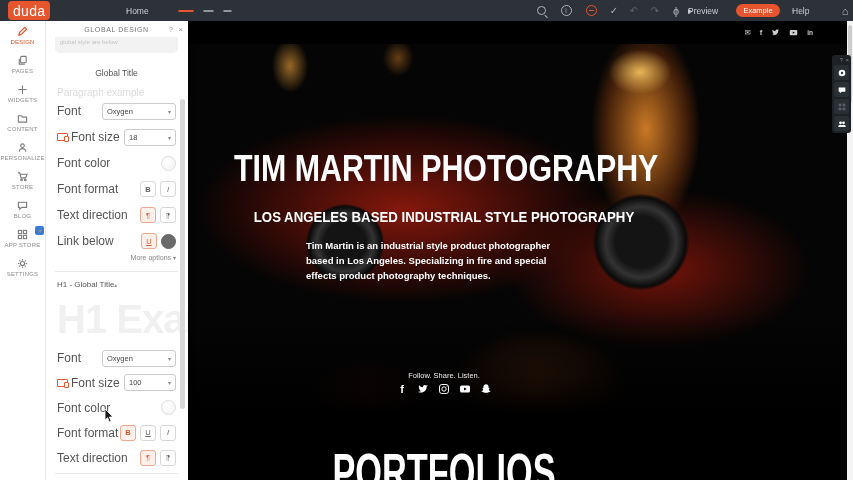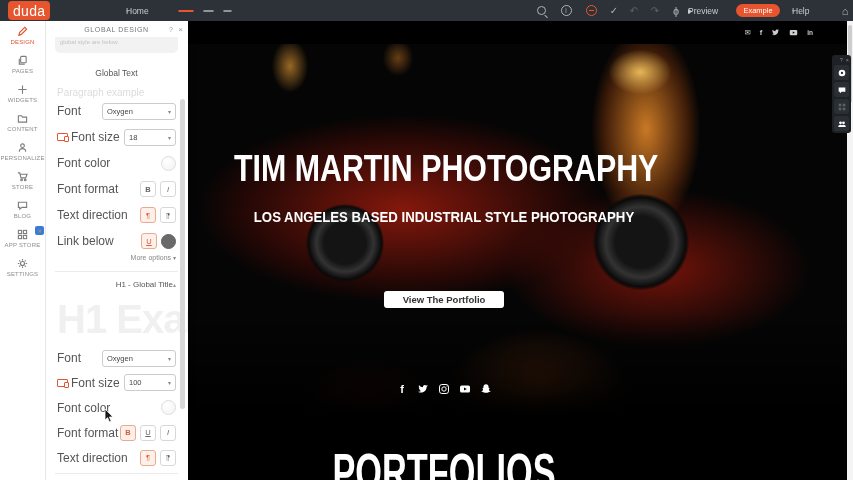--- a/index.html
+++ b/index.html
@@ -81,21 +81,21 @@
   .bgroup{display:flex;align-items:center;gap:4px;}
   .fbtn{width:14px;height:14px;border:1px solid #d8d8d8;border-radius:3px;background:#fff;display:flex;
       align-items:center;justify-content:center;font-size:7.5px;color:#666;cursor:pointer;}
   .fbtn.b{font-weight:bold;}
   .fbtn.i{font-style:italic;}
   .fbtn.u{text-decoration:underline;}
   .fbtn.active{border-color:#eba98e;background:#fdf0ea;color:#d85b2d;}
   .more{ text-align:right;font-size:7px;color:#888;height:14px;margin:0 12px;cursor:pointer;}
   .more .ch{font-size:6px;}
   .divider{border-top:1px solid #ebebeb;margin:3px 10px 0;}
-  .h1row{height:24px;margin:0 12px;display:flex;align-items:center;justify-content:flex-end;}
+  .h1row{height:24px;margin:0 12px;display:flex;align-items:center;justify-content:flex-start;}
   .h1row .lbl{font-size:8px;color:#555;}
   .h1row .ch{font-size:6px;color:#999;cursor:pointer;}
   .sample-h1{font-size:40px;font-weight:bold;color:#f0f0f0;white-space:nowrap;overflow:hidden;
       height:48px;line-height:46px;margin-left:12px;letter-spacing:-1px;}
   .pscroll{position:absolute;top:0;right:3px;width:5px;bottom:0;}
   .pscroll .thumb{position:absolute;top:78px;width:5px;height:310px;background:#d7d7d7;border-radius:3px;}
 
   
   .preview{position:absolute;top:21px;left:188px;right:0;bottom:0;background:#000;overflow:hidden;z-index:10;}
   .snav{position:absolute;top:0;left:0;right:0;height:23px;background:#0d0d0d;display:flex;
@@ -277,21 +277,21 @@
 <div class="panel">
   <div class="panel-h">
     <span class="t">GLOBAL DESIGN</span>
     <span class="q">?</span>
     <span class="x">×</span>
   </div>
   <div class="notebox">
     <span>global style are below.</span>
   </div>
 
-  <div class="sec-head">Global Text</div>
+  <div class="sec-head">Global Title</div>
   <div class="sample-p">Paragraph example</div>
 
   <div class="rows">
     <div class="row">
       <span class="lbl">Font</span>
       <div class="dd">
         <span>Oxygen</span>
         <span class="ch">▾</span>
       </div>
     </div>
@@ -413,23 +413,22 @@
       </span>
     <span class="sic" style="font-weight:bold;font-size:6.5px;">in</span>
   </div>
 
   <div class="hero">
     <div class="wheel w1"></div>
     <div class="wheel w2"></div>
     <div class="hero-fade"></div>
     <div class="hero-title">TIM MARTIN PHOTOGRAPHY</div>
     <div class="hero-sub">LOS ANGELES BASED INDUSTRIAL STYLE PHOTOGRAPHY</div>
-    <div class="hero-cta">
-      <span>View The Portfolio</span>
-    </div>
+    <div class="hero-body">Tim Martin is an industrial style product photographer based in Los Angeles. Specializing in fire and special effects product photography techniques.</div>
+    <div class="follow-cap">Follow. Share. Listen.</div>
     <div class="follow-icons">
       <span class="sic">f</span>
       <span class="sic">
           <svg viewBox="0 0 12 12">
             <path d="M11 2.8c-.4.2-.8.3-1.2.4.4-.3.7-.7.9-1.2-.4.3-.9.4-1.4.5C8.9 2.1 8.4 1.9 7.8 1.9c-1 0-1.9.9-1.9 1.9 0 .2 0 .3.1.4-1.6-.1-3-.8-3.9-2-.2.3-.3.6-.3 1 0 .7.3 1.3.9 1.6-.3 0-.6-.1-.9-.2 0 .9.7 1.7 1.5 1.9-.2 0-.3.1-.5.1h-.5c.3.8 1 1.3 1.8 1.3-.7.5-1.5.8-2.4.8H1c.9.6 1.9.9 3 .9 3.6 0 5.6-3 5.6-5.6v-.3c.6-.2.9-.6 1.4-.9z"></path>
           </svg>
         </span>
       <span class="sic">
           <svg viewBox="0 0 12 12" style="fill:none;stroke:#fff;stroke-width:1;">
             <rect x="1.5" y="1.5" width="9" height="9" rx="2.4"></rect>

